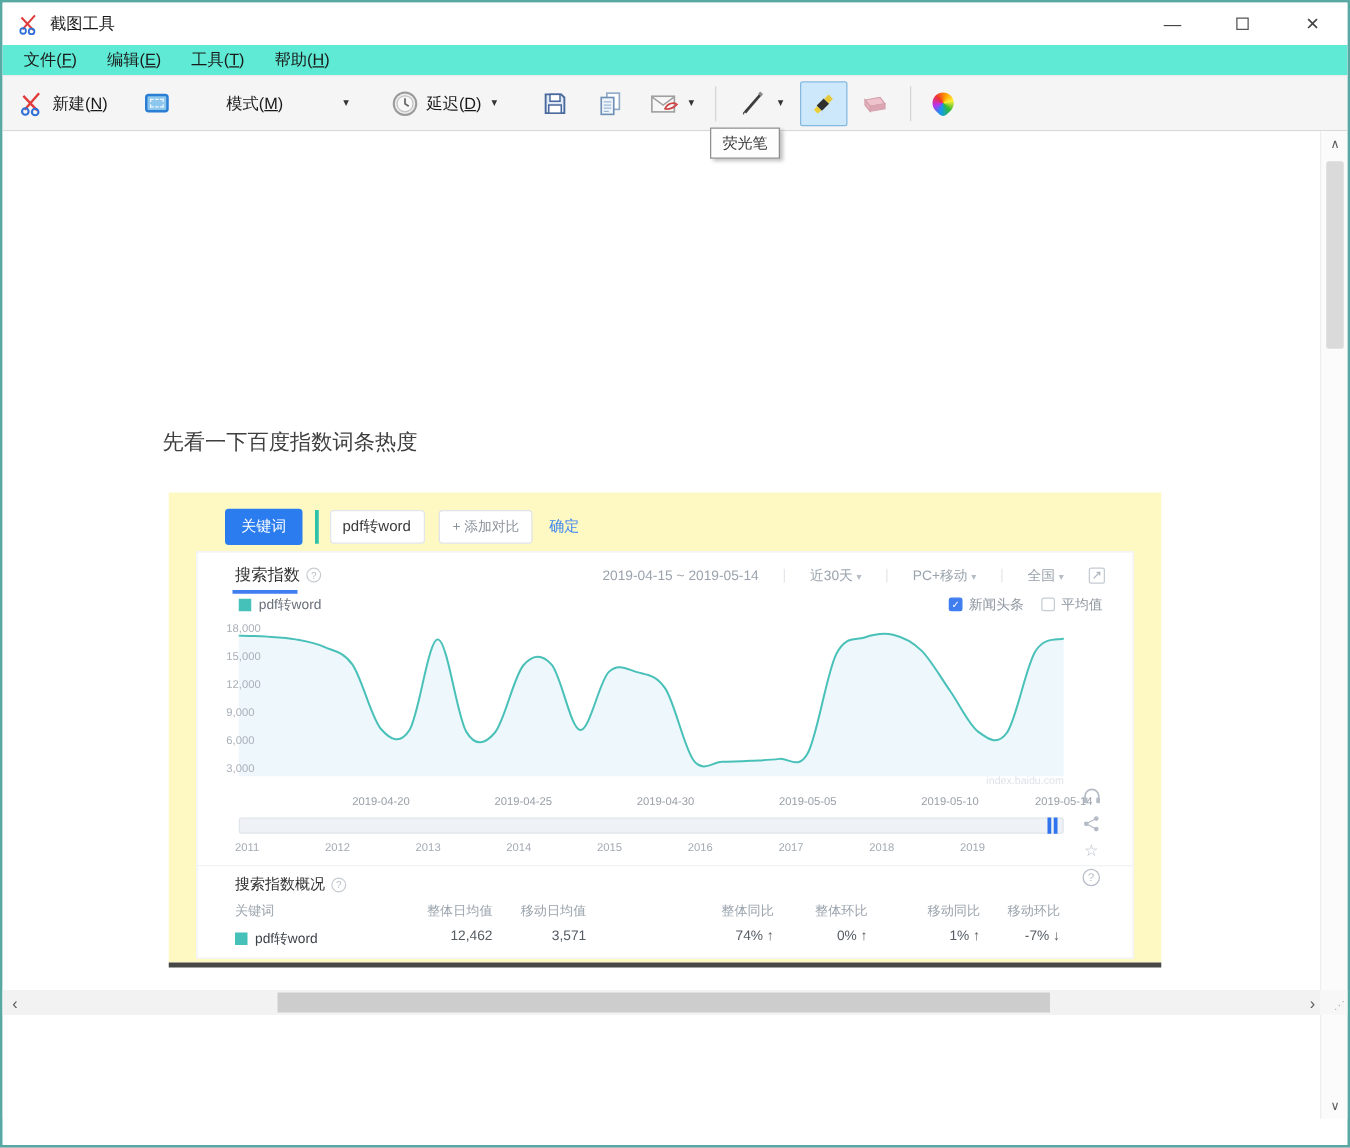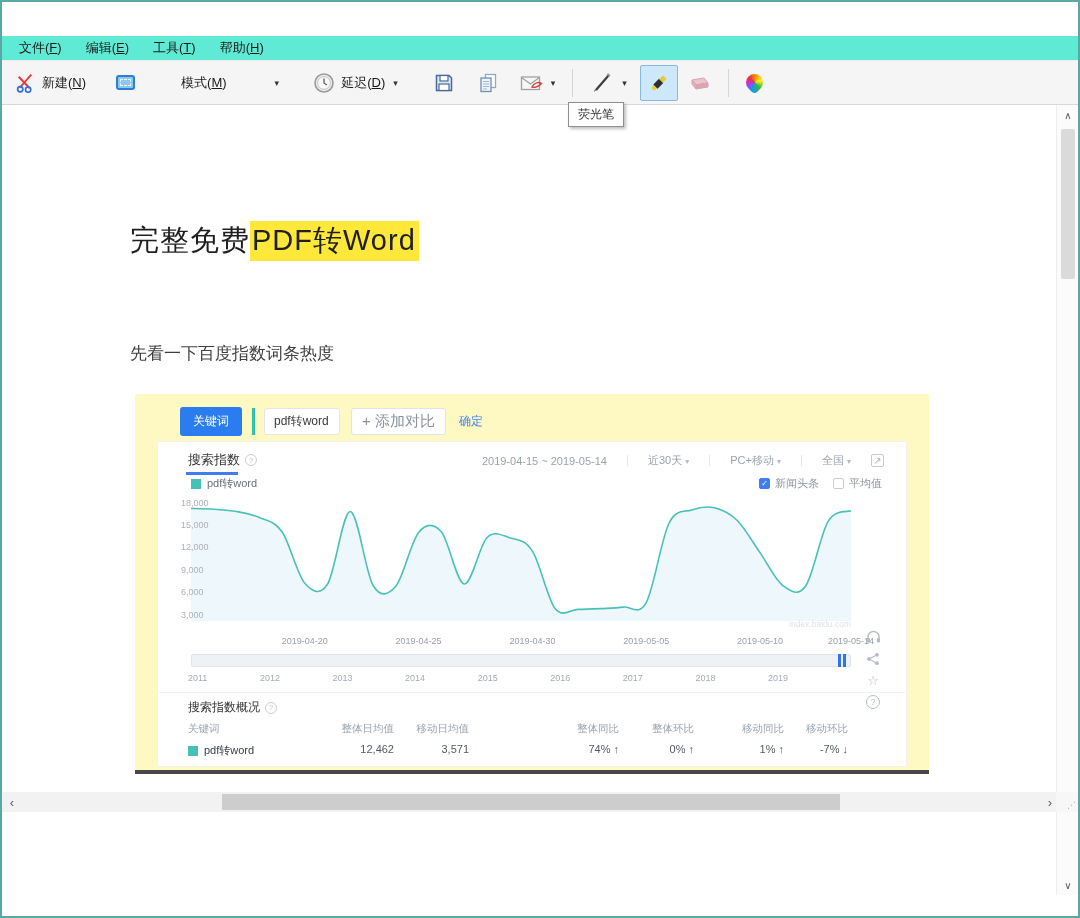--- a/index.html
+++ b/index.html
@@ -47,21 +47,21 @@
   .a-para{position:absolute;left:128px;top:237px;font-size:17px;color:#3f3f3f;}
 
   
   .bblock{position:absolute;left:133px;top:289px;width:794px;height:376px;background:#fef9c3;}
   .bblock-underline{position:absolute;left:133px;top:665px;width:794px;height:4px;background:#474747;}
 
   .searchrow{position:absolute;left:45px;top:13px;display:flex;align-items:center;}
   .kwbtn{background:#2b7cee;color:#fff;font-size:12px;padding:6px 13px;border-radius:3px;}
   .tealbar{width:3px;height:27px;background:#2fc2a8;margin:0 9px 0 10px;}
   .kwinput{width:76px;height:27px;background:#fff;border:1px solid #e2e5e9;border-radius:3px;font-size:12px;color:#3a3a3a;display:flex;align-items:center;padding-left:9px;}
-  .addbtn{margin-left:11px;height:27px;background:#fff;border:1px solid #e0e3e8;border-radius:3px;font-size:15px;color:#8a929c;display:flex;align-items:center;padding:0 10px;}
+  .addbtn{margin-left:11px;height:27px;background:#fff;border:1px solid #e0e3e8;border-radius:3px;font-size:11px;color:#8a929c;display:flex;align-items:center;padding:0 10px;}
   .okbtn{margin-left:13px;font-size:12px;color:#3f86f0;}
 
   .card{position:absolute;left:22px;top:47px;width:750px;height:326px;background:#fff;border:1px solid #f0f1f3;}
   .card-h{position:absolute;left:30px;top:9px;font-size:13px;color:#333;display:flex;align-items:center;gap:5px;}
   .info-ic{width:12px;height:12px;border:1px solid #c9cdd2;border-radius:50%;color:#b9bec5;font-size:8px;display:inline-flex;align-items:center;justify-content:center;}
   .tab-underline{position:absolute;left:28px;top:30px;width:52px;height:3px;background:#3f7df0;}
   .card-meta{position:absolute;right:22px;top:11px;display:flex;align-items:center;gap:20px;font-size:11px;color:#9aa3ad;}
   .meta-div{width:1px;height:11px;background:#e3e6ea;}
   .mcaret{font-size:8px;color:#b4bcc5;margin-left:3px;}
   .ext-ic{font-size:10px;color:#a8b0ba;border:1px solid #c3cad2;border-radius:2px;width:13px;height:13px;display:inline-flex;align-items:center;justify-content:center;}
@@ -102,20 +102,39 @@
   .hscroll{position:absolute;top:790px;left:0;width:1058px;height:20px;background:#f2f2f2;}
   .hthumb{position:absolute;left:220px;top:2px;width:618px;height:16px;background:#cdcdcd;}
   .harrow{position:absolute;top:0;width:20px;height:20px;display:flex;align-items:center;justify-content:center;color:#5a5a5a;font-size:13px;}
   .corner{position:absolute;right:0;top:790px;width:22px;height:20px;background:#f7f7f7;color:#b5b5b5;font-size:9px;display:flex;align-items:flex-end;justify-content:flex-end;padding:2px;}
 </style>
 </head>
 <body>
 
 <div class="win">
 
+  <div class="titlebar">
+    <svg class="appicon" viewBox="0 0 20 20">
+      <path d="M4.5 15 L15.5 2.5 M3.5 4.5 L14 15.5" stroke="#e03a3a" stroke-width="1.8" fill="none"></path>
+      <circle cx="5" cy="16.4" r="2.5" stroke="#2e6fd8" stroke-width="1.6" fill="none"></circle>
+      <circle cx="12.5" cy="16.8" r="2.5" stroke="#2e6fd8" stroke-width="1.6" fill="none"></circle>
+    </svg>
+    <span class="ttl">截图工具</span>
+    <div class="winctrls">
+      <div class="wbtn">
+          <span>—</span>
+        </div>
+      <div class="wbtn">
+          <span class="maxbox"></span>
+        </div>
+      <div class="wbtn" style="font-size:18px;">
+          <span>×</span>
+        </div>
+    </div>
+  </div>
 
   <div class="menubar">
     <span>文件(<u>F</u>)</span>
     <span>编辑(<u>E</u>)</span>
     <span>工具(<u>T</u>)</span>
     <span>帮助(<u>H</u>)</span>
   </div>
 
   <div class="toolbar">
     <div class="tbtn" style="margin-left:6px;">
@@ -190,23 +209,20 @@
     <span class="vsep"></span>
     <div class="tbtn">
       <span class="balloon ic"></span>
     </div>
   </div>
 
   <div class="tooltip">荧光笔</div>
 
   <div class="content">
 
-    <div class="a-title">
-      <span>完整免费</span><span class="hl">PDF转Word</span>
-    </div>
 
 
     <div class="a-para">先看一下百度指数词条热度</div>
 
     <div class="bblock">
 
       <div class="searchrow">
         <span class="kwbtn">关键词</span>
         <span class="tealbar"></span>
         <span class="kwinput">pdf转word</span>

